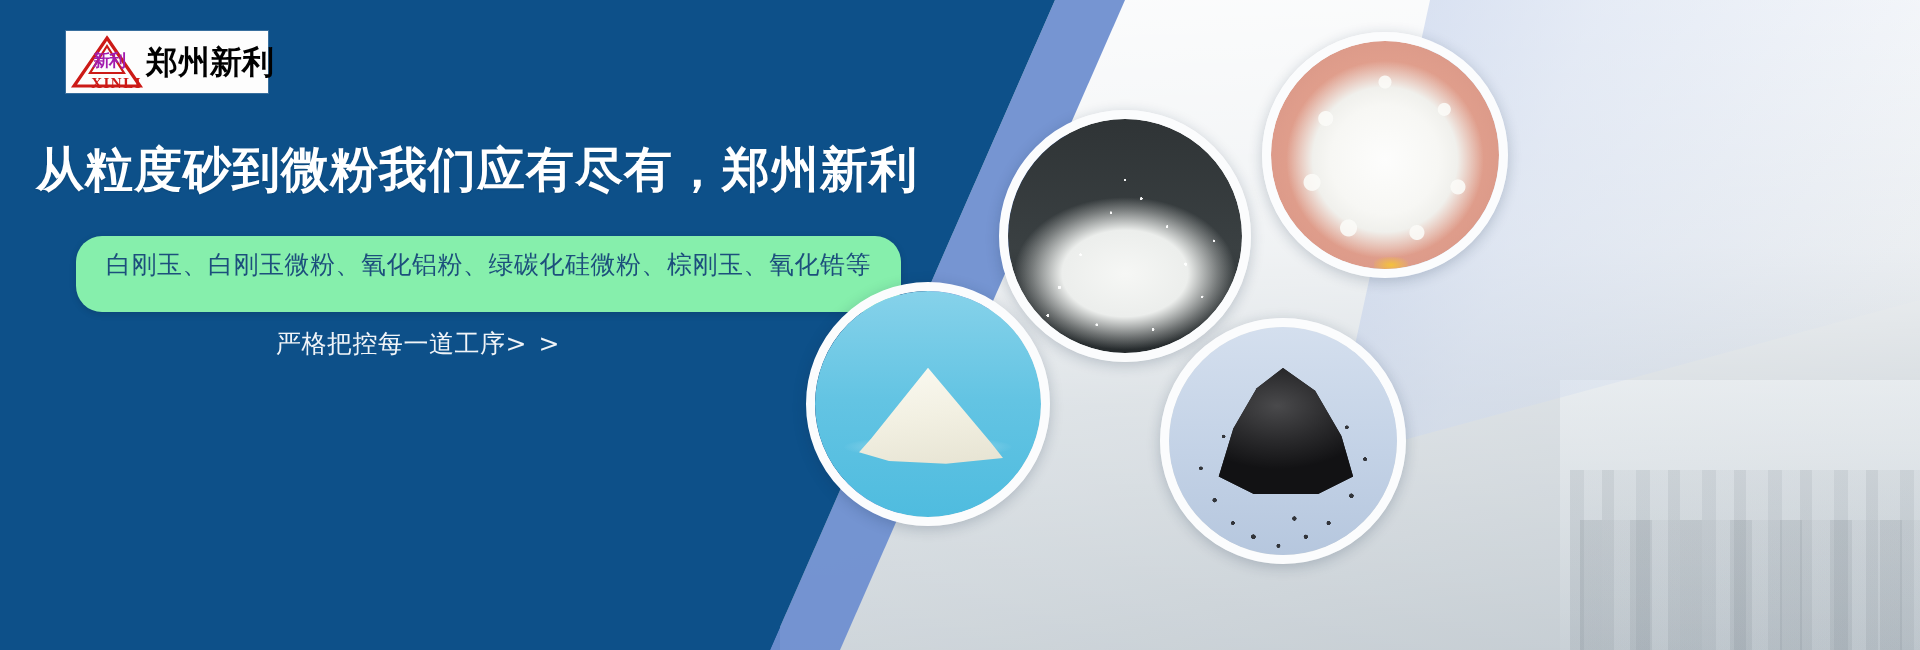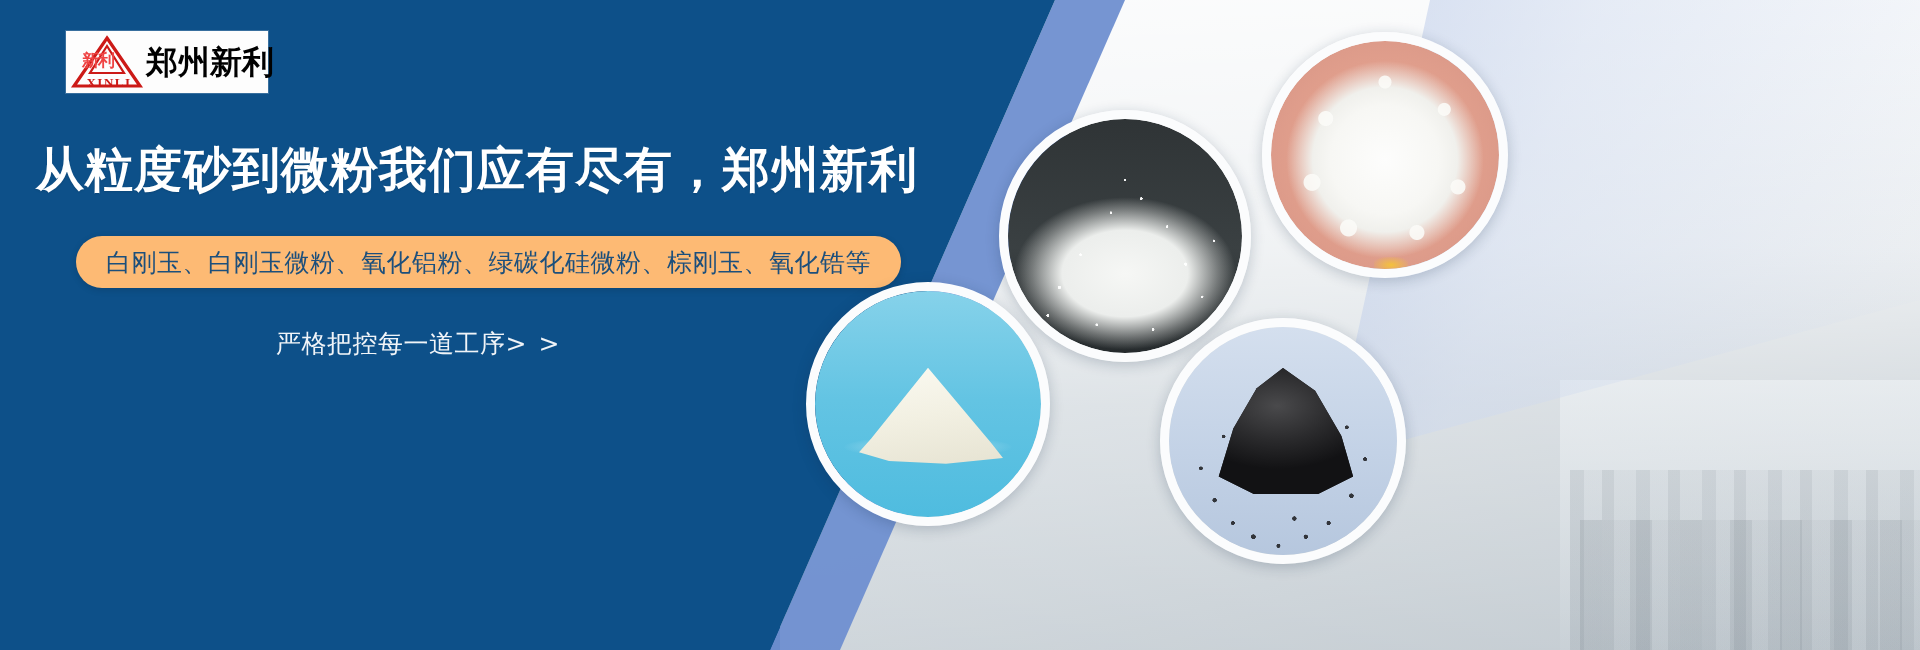--- a/index.html
+++ b/index.html
@@ -69,48 +69,48 @@
     background:#fdfdfd;display:flex;align-items:center;
     box-shadow:0 0 0 1px rgba(255,255,255,.18);
   }
   .logo-mark{
     position:relative;width:74px;height:58px;margin-left:4px;flex:0 0 auto;
   }
   .logo-mark svg{position:absolute;left:0;top:0;}
   .logo-cn{
     position:absolute;left:12px;top:19px;width:54px;
     font-family:"DejaVu Sans","Liberation Sans",sans-serif;
-    font-size:17px;font-weight:700;color:#ef4444;letter-spacing:-1px;
-    line-height:1;white-space:nowrap;
+    font-size:17px;font-weight:700;color:#a21caf;letter-spacing:-1px;
+    line-height:1;white-space:nowrap;text-align:center;
   }
   .logo-en{
-    position:absolute;left:6px;top:42px;width:66px;text-align:center;
+    position:absolute;left:6px;top:42px;width:66px;text-align:right;
     font-family:"Liberation Serif","DejaVu Serif",serif;
-    font-size:13px;font-weight:700;color:#cc1a17;letter-spacing:1.5px;
+    font-size:15px;font-weight:700;color:#cc1a17;letter-spacing:1.5px;
   }
   .logo-text{
     font-family:"DejaVu Sans","Liberation Sans",sans-serif;
     font-size:32px;font-weight:700;color:#000000;letter-spacing:0px;
     line-height:1;margin-left:2px;white-space:nowrap;
   }
 
   
   .headline{
     position:absolute;left:36px;top:141px;
     font-family:"DejaVu Sans","Liberation Sans",sans-serif;
     font-size:48px;font-weight:700;color:#ffffff;
     letter-spacing:1px;white-space:nowrap;line-height:1.18;
     text-shadow:0 1px 2px rgba(0,0,0,.12);
   }
 
   
   .pill{
     position:absolute;left:76px;top:236px;height:52px;
-    display:flex;align-items:center;justify-content:center;
-    padding:0 30px;border-radius:26px;background:#fdba74;
+    display:flex;justify-content:center;
+    padding:12px 30px;border-radius:26px;background:#86efac;
     box-shadow:0 2px 7px rgba(0,0,0,.14);
   }
   .pill-text{
     font-family:"DejaVu Sans","Liberation Sans",sans-serif;
     font-size:25px;font-weight:400;color:#1c4f7c;
     white-space:nowrap;letter-spacing:.5px;
   }
 
   
   .tagline{

